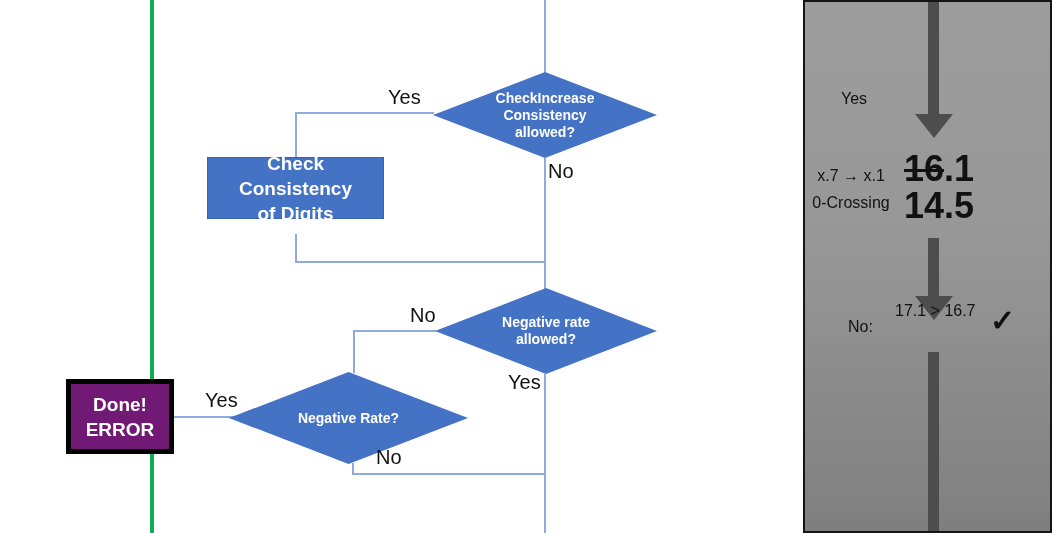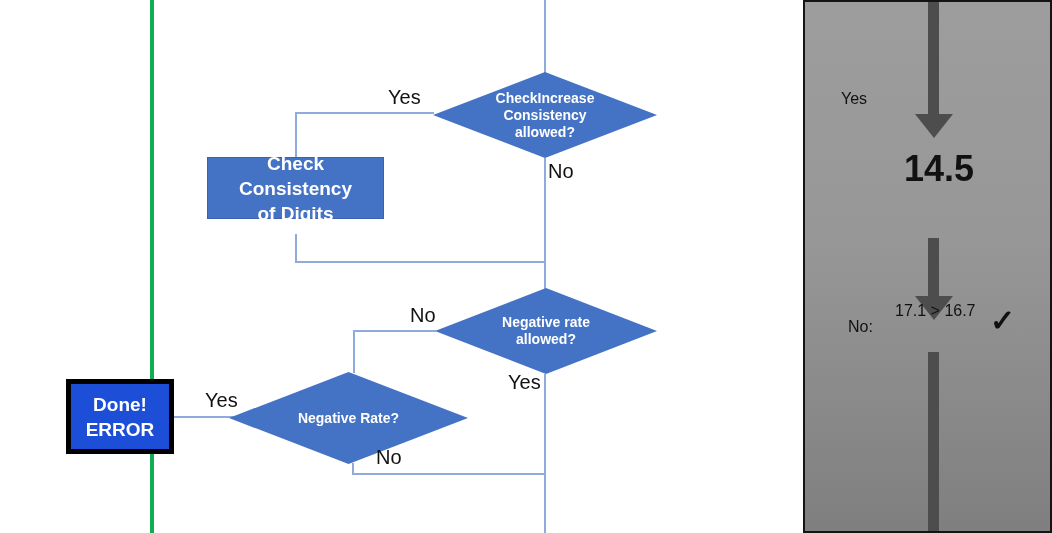--- a/index.html
+++ b/index.html
@@ -14,21 +14,21 @@
   .green-line { position:absolute; left:150px; top:0; width:4px; height:533px; background:#10AD55; z-index:1; }
 
   
   .diamond { position:absolute; background:#4472C4; clip-path:polygon(50% 0,100% 50%,50% 100%,0 50%);
              display:flex; align-items:center; justify-content:center; text-align:center;
              color:#ffffff; z-index:2; }
   .dtext { white-space:pre-line; font-size:14px; line-height:17px; font-weight:600; }
   .proc { position:absolute; background:#4472C4; border:1px solid #3A62B0;
           display:flex; align-items:center; justify-content:center; text-align:center;
           color:#ffffff; font-size:19px; line-height:25px; font-weight:600; white-space:pre-line; z-index:2; }
-  .done { position:absolute; background:#1d4ed8; border:5px solid #000000;
+  .done { position:absolute; background:#701a75; border:5px solid #000000;
           display:flex; align-items:center; justify-content:center; text-align:center;
           color:#ffffff; font-size:19px; line-height:25px; font-weight:600; white-space:pre-line; z-index:3; }
 
   .lbl { position:absolute; color:#111111; font-size:20px; z-index:2; }
 
   
   .panel { position:absolute; left:803px; top:0; width:249px; height:533px;
            background:linear-gradient(180deg,#9d9d9d 0%, #979797 45%, #7f7f7f 100%);
            border:2px solid #141414; z-index:2; }
   .shaft { position:absolute; width:11px; background:#4D4D4D; }
@@ -93,22 +93,25 @@
   <div class="lbl" style="left:205px;top:389px">Yes</div>
   <div class="lbl" style="left:376px;top:446px">No</div>
 
   <div class="panel">
 
     <div class="shaft" style="left:123px;top:0;height:112px"></div>
     <div class="ahead" style="left:110px;top:112px"></div>
 
     <div class="ptext" style="left:36px;top:88px">Yes</div>
 
+    <div class="ptext pcenter" style="left:2px;top:160px;width:88px">x.7 → x.1
+0-Crossing</div>
 
     <div class="bignum" style="left:99px;top:148px">
+      <div><span class="struck">16</span><span>.1</span></div>
       <div>14.5</div>
     </div>
 
     <div class="shaft" style="left:123px;top:236px;height:58px"></div>
     <div class="ahead" style="left:110px;top:294px"></div>
 
     <div class="ptext" style="left:43px;top:316px">No:</div>
     <div class="ptext" style="left:90px;top:300px">17.1 &gt; 16.7</div>
     <div class="check" style="left:185px;top:301px">✓</div>
 

